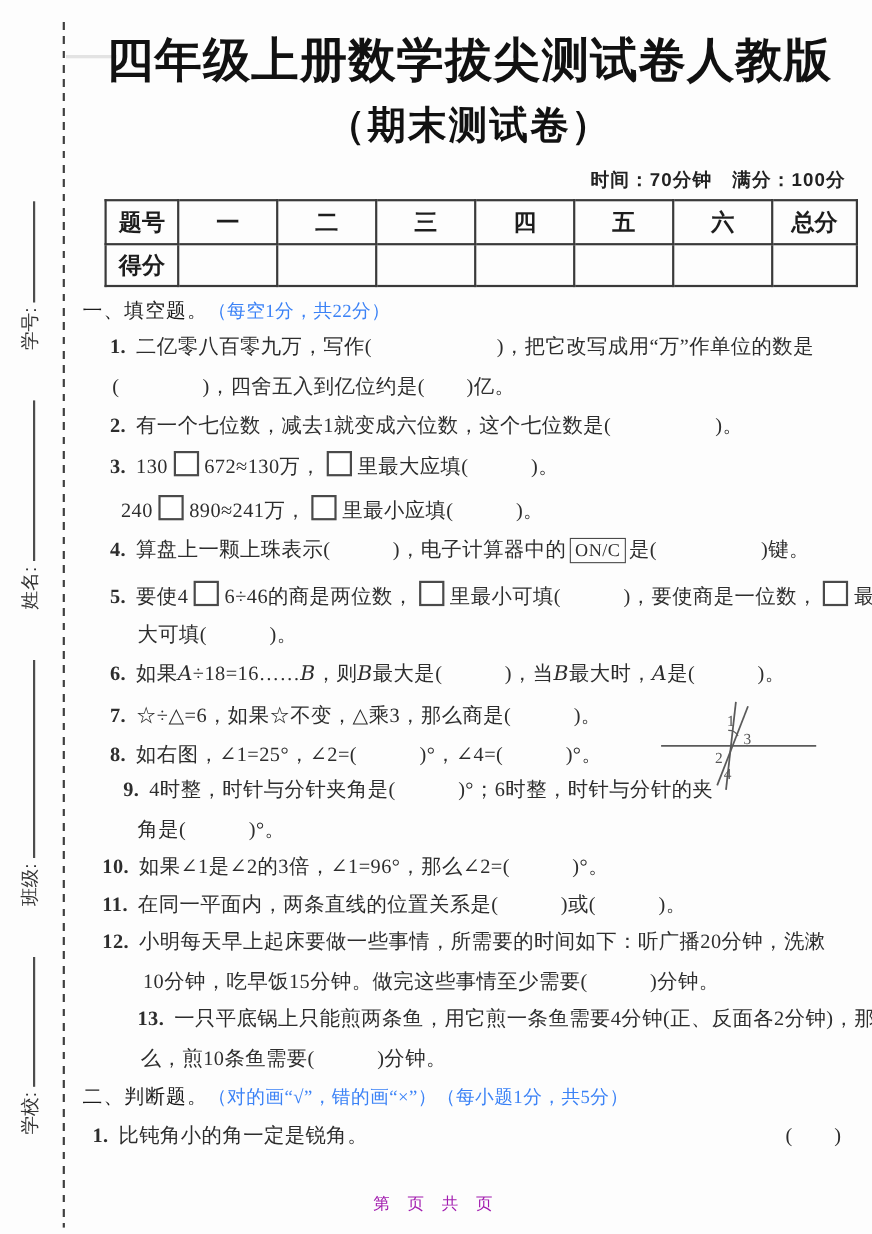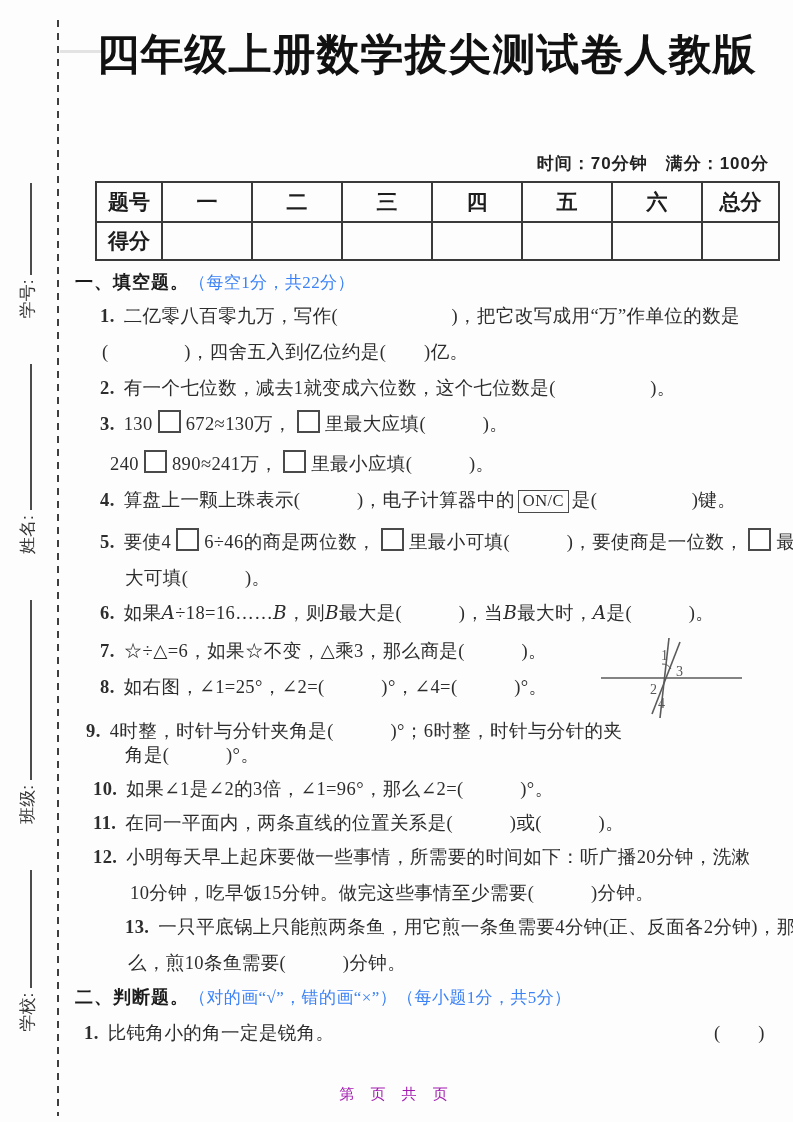--- a/index.html
+++ b/index.html
@@ -57,21 +57,21 @@
   table.score tr.hrow td{height:38px;}
   table.score tr.srow td{height:36px;}
   
   .tline{
     position:absolute;white-space:pre;
     font-size:18.5px;line-height:24px;letter-spacing:0.4px;color:#2d2d2d;
   }
   .tline .num{font-weight:bold;margin-right:9px;}
   .tline .hd{
     font-family:"Liberation Sans","DejaVu Sans",sans-serif;
-    font-weight:bold;font-size:18px;letter-spacing:1px;color:#1b1b1b;
+    font-weight:normal;font-size:18px;letter-spacing:1px;color:#1b1b1b;
   }
   .tline .kai{font-size:17px;color:#3b82f6;}
   .tline .it{font-style:italic;font-family:"DejaVu Serif",serif;}
   .tline .sq{
     display:inline-block;width:19px;height:19px;border:2px solid #4a4a4a;
     vertical-align:-3px;margin:0 5px;background:#fff;
   }
   .tline .bx{
     border:1.5px solid #4a4a4a;padding:0 4px 2px;margin:0 3px;font-size:16.5px;
   }
@@ -107,20 +107,21 @@
         <span>姓名:</span>
         <span class="mline" style="width: 146px;"></span>
       </span>
       <span class="mitem">
         <span>学号:</span>
         <span class="mline" style="width: 92px;"></span>
       </span>
     </div>
 
   <div class="title">四年级上册数学拔尖测试卷人教版</div>
+  <div class="subtitle">（期末测试卷）</div>
   <div class="meta">时间：70分钟　满分：100分</div>
 
   <table class="score">
     <tbody>
         <tr class="hrow">
       <td style="width: 64px;">题号</td>
       <td style="width: 88px;">一</td>
       <td style="width: 88px;">二</td>
       <td style="width: 88px;">三</td>
       <td style="width: 88px;">四</td>
@@ -147,21 +148,21 @@
       <div class="tline" style="left: 102px; top: 340px;"><span>(　　　　)，四舍五入到亿位约是(　　)亿。</span></div>
       <div class="tline" style="left: 100px; top: 376px;"><span class="num">2.</span><span>有一个七位数，减去1就变成六位数，这个七位数是(　　　　　)。</span></div>
       <div class="tline" style="left: 100px; top: 410px;"><span class="num">3.</span><span>130</span><span class="sq"></span><span>672≈130万，</span><span class="sq"></span><span>里最大应填(　　　)。</span></div>
       <div class="tline" style="left: 110px; top: 450px;"><span>240</span><span class="sq"></span><span>890≈241万，</span><span class="sq"></span><span>里最小应填(　　　)。</span></div>
       <div class="tline" style="left: 100px; top: 488px;"><span class="num">4.</span><span>算盘上一颗上珠表示(　　　)，电子计算器中的</span><span class="bx">ON/C</span><span>是(　　　　　)键。</span></div>
       <div class="tline" style="left: 100px; top: 528px;"><span class="num">5.</span><span>要使4</span><span class="sq"></span><span>6÷46的商是两位数，</span><span class="sq"></span><span>里最小可填(　　　)，要使商是一位数，</span><span class="sq"></span><span>最</span></div>
       <div class="tline" style="left: 125px; top: 566px;"><span>大可填(　　　)。</span></div>
       <div class="tline" style="left: 100px; top: 601px;"><span class="num">6.</span><span>如果</span><span class="it">A</span><span>÷18=16……</span><span class="it">B</span><span>，则</span><span class="it">B</span><span>最大是(　　　)，当</span><span class="it">B</span><span>最大时，</span><span class="it">A</span><span>是(　　　)。</span></div>
       <div class="tline" style="left: 100px; top: 639px;"><span class="num">7.</span><span>☆÷△=6，如果☆不变，△乘3，那么商是(　　　)。</span></div>
       <div class="tline" style="left: 100px; top: 675px;"><span class="num">8.</span><span>如右图，∠1=25°，∠2=(　　　)°，∠4=(　　　)°。</span></div>
-      <div class="tline" style="left: 86px; top: 707px; margin-top: 12px;"><span class="num">9.</span><span>4时整，时针与分针夹角是(　　　)°；6时整，时针与分针的夹</span></div>
+      <div class="tline" style="left: 112px; top: 707px;"><span class="num">9.</span><span>4时整，时针与分针夹角是(　　　)°；6时整，时针与分针的夹</span></div>
       <div class="tline" style="left: 125px; top: 743px;"><span>角是(　　　)°。</span></div>
       <div class="tline" style="left: 93px; top: 777px;"><span class="num">10.</span><span>如果∠1是∠2的3倍，∠1=96°，那么∠2=(　　　)°。</span></div>
       <div class="tline" style="left: 93px; top: 811px;"><span class="num">11.</span><span>在同一平面内，两条直线的位置关系是(　　　)或(　　　)。</span></div>
       <div class="tline" style="left: 93px; top: 845px;"><span class="num">12.</span><span>小明每天早上起床要做一些事情，所需要的时间如下：听广播20分钟，洗漱</span></div>
       <div class="tline" style="left: 130px; top: 881px;"><span>10分钟，吃早饭15分钟。做完这些事情至少需要(　　　)分钟。</span></div>
       <div class="tline" style="left: 93px; top: 915px; margin-left: 32px;"><span class="num">13.</span><span>一只平底锅上只能煎两条鱼，用它煎一条鱼需要4分钟(正、反面各2分钟)，那</span></div>
       <div class="tline" style="left: 128px; top: 951px;"><span>么，煎10条鱼需要(　　　)分钟。</span></div>
       <div class="tline" style="left: 75px; top: 985px;"><span class="hd">二、判断题。</span><span class="kai">（对的画“√”，错的画“×”）（每小题1分，共5分）</span></div>
       <div class="tline" style="left: 84px; top: 1021px;"><span class="num">1.</span><span>比钝角小的角一定是锐角。</span></div>
       <div class="tline" style="left: 714px; top: 1021px;"><span>(　　)</span></div>

